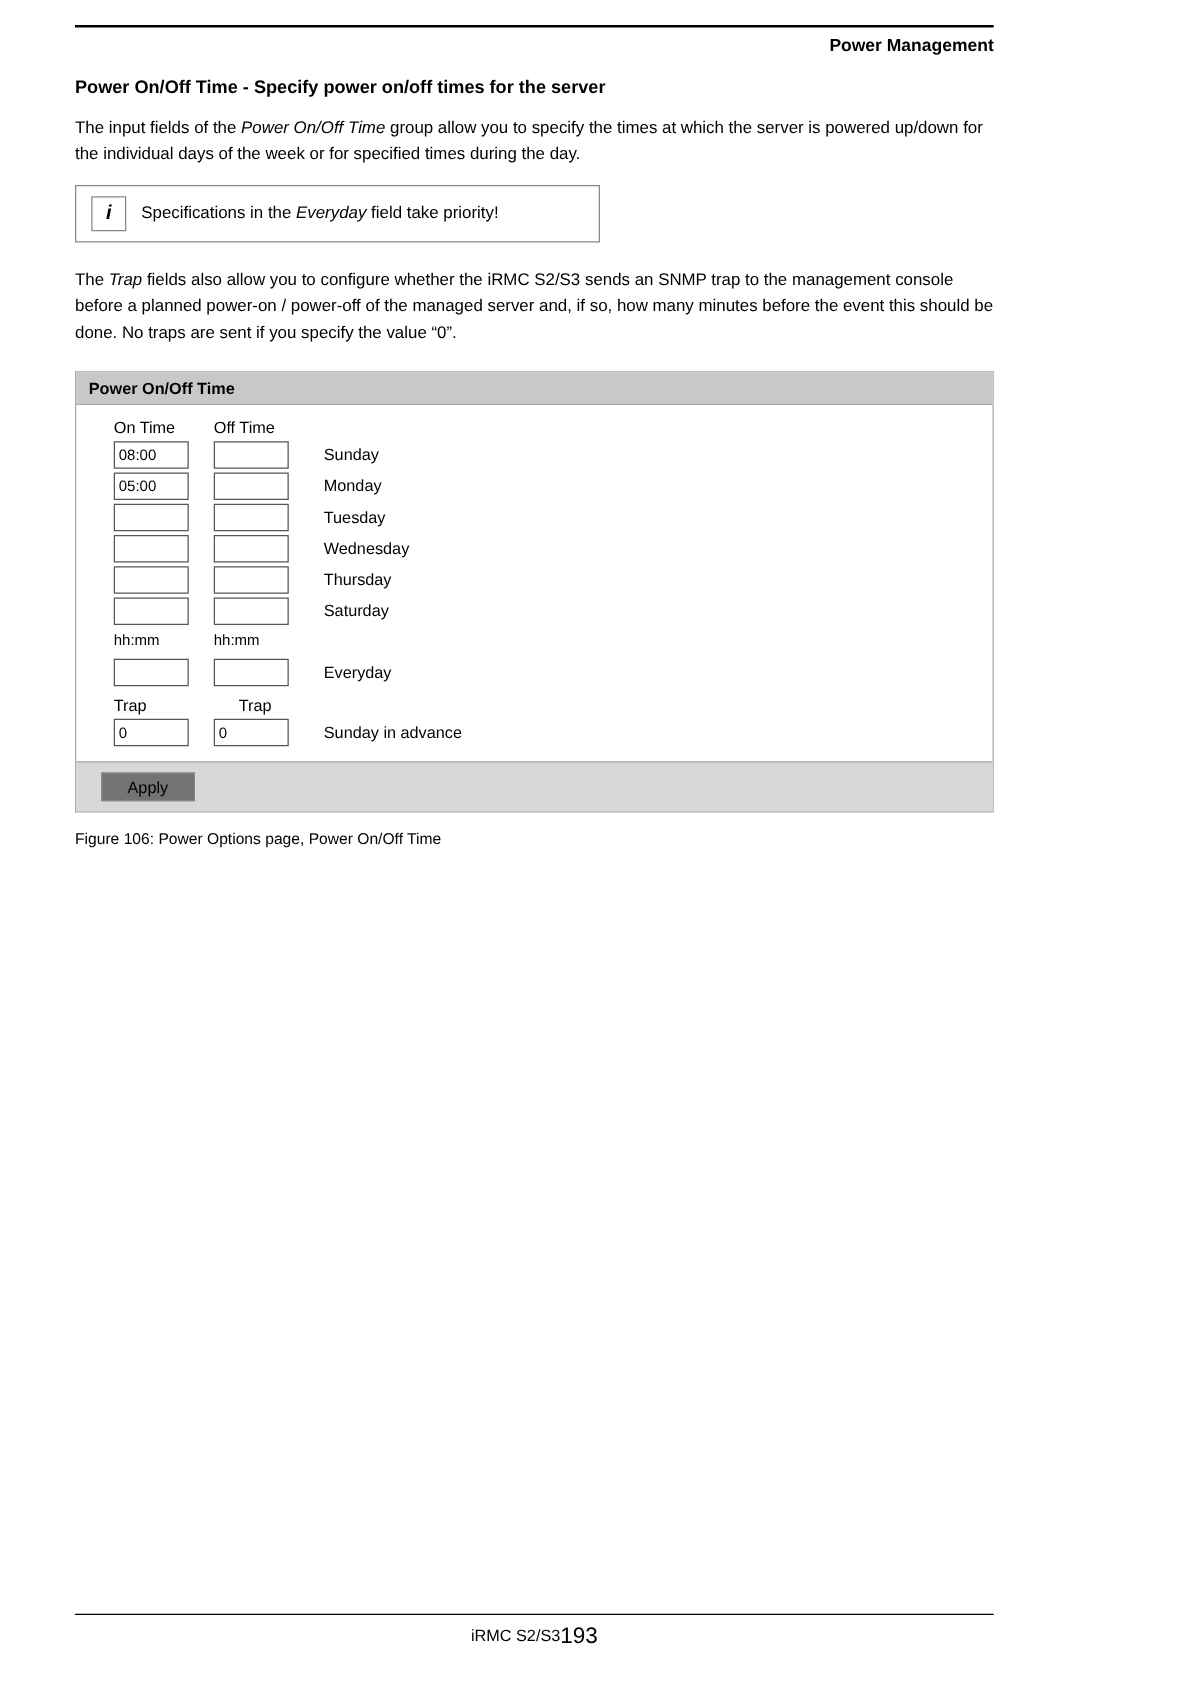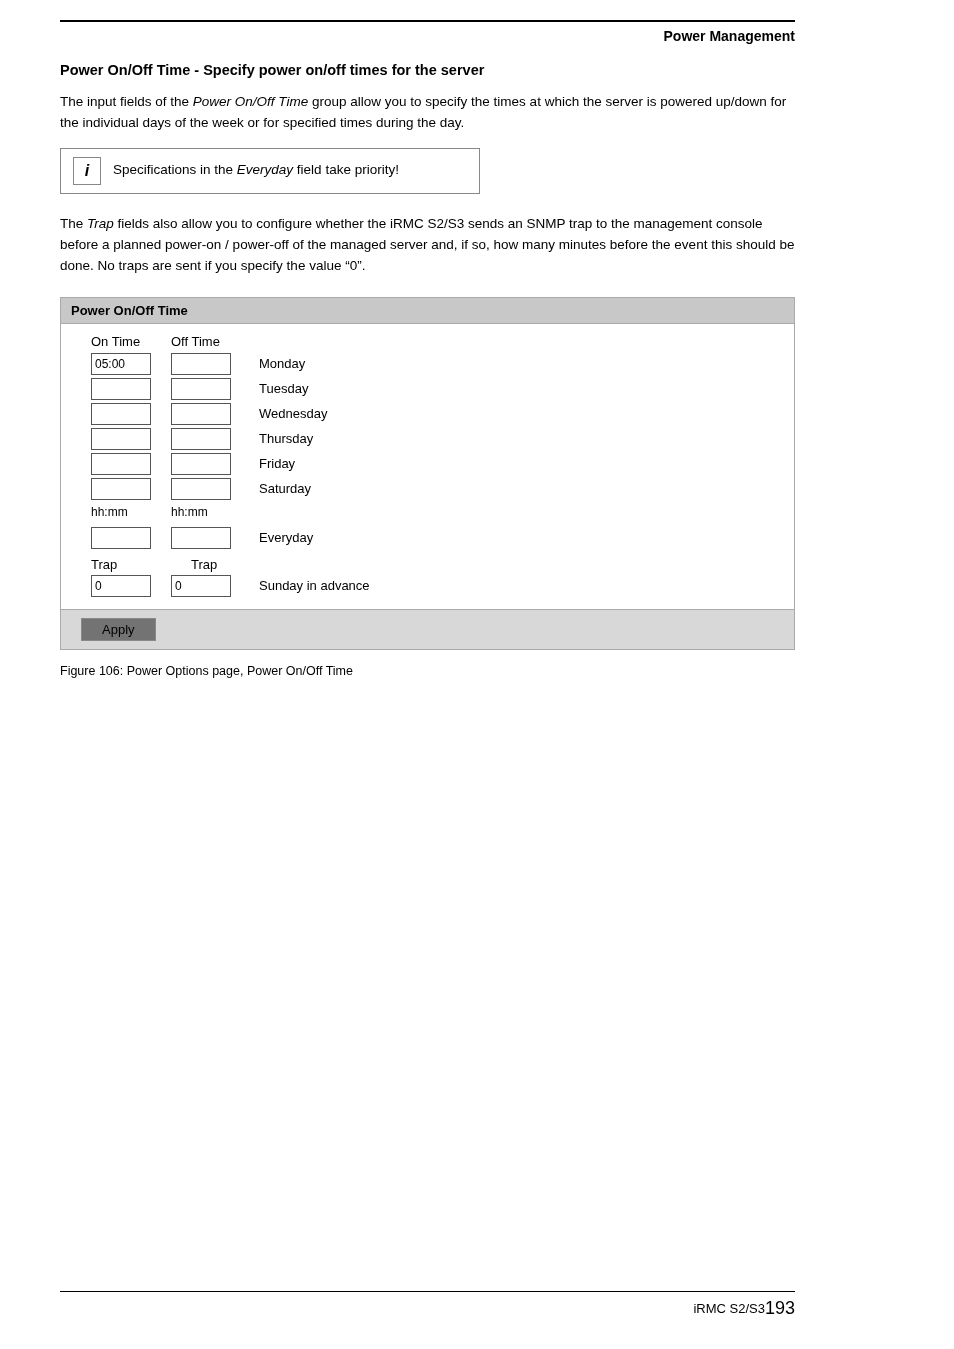--- a/index.html
+++ b/index.html
@@ -214,21 +214,21 @@
       color: #000;
       margin-top: 6px;
     }
 
     .page-footer {
       position: absolute;
       bottom: 30px;
       left: 60px;
       right: 60px;
       display: flex;
-      justify-content: flex-end;
+      justify-content: center;
       align-items: center;
       border-top: 1px solid #000;
       padding-top: 6px;
     }
 
     .footer-left {
       font-size: 13px;
     }
 
     .footer-right {
@@ -266,20 +266,25 @@
     <div class="power-table-header">Power On/Off Time</div>
     <div class="power-table-body">
 
       <div class="col-headers">
         <span class="col-header">On Time</span>
         <span class="col-header">Off Time</span>
       </div>
 
       <div class="day-rows">
 
+        <div class="day-row">
+          <input class="time-input" type="text" value="08:00" style="">
+          <input class="time-input" type="text" value="" style="">
+          <span class="day-label">Sunday</span>
+        </div>
 
         <div class="day-row">
           <input class="time-input" type="text" value="05:00" style="">
           <input class="time-input" type="text" value="" style="">
           <span class="day-label">Monday</span>
         </div>
 
         <div class="day-row">
           <input class="time-input" type="text" value="" style="">
           <input class="time-input" type="text" value="" style="">
@@ -291,25 +296,20 @@
           <input class="time-input" type="text" value="" style="">
           <span class="day-label">Wednesday</span>
         </div>
 
         <div class="day-row">
           <input class="time-input" type="text" value="" style="">
           <input class="time-input" type="text" value="" style="">
           <span class="day-label">Thursday</span>
         </div>
 
-        <div class="day-row">
-          <input class="time-input" type="text" value="" style="">
-          <input class="time-input" type="text" value="" style="">
-          <span class="day-label">Friday</span>
-        </div>
 
         <div class="day-row">
           <input class="time-input" type="text" value="" style="">
           <input class="time-input" type="text" value="" style="">
           <span class="day-label">Saturday</span>
         </div>
       </div>
 
       <div class="format-row">
         <span class="format-label">hh:mm</span>

